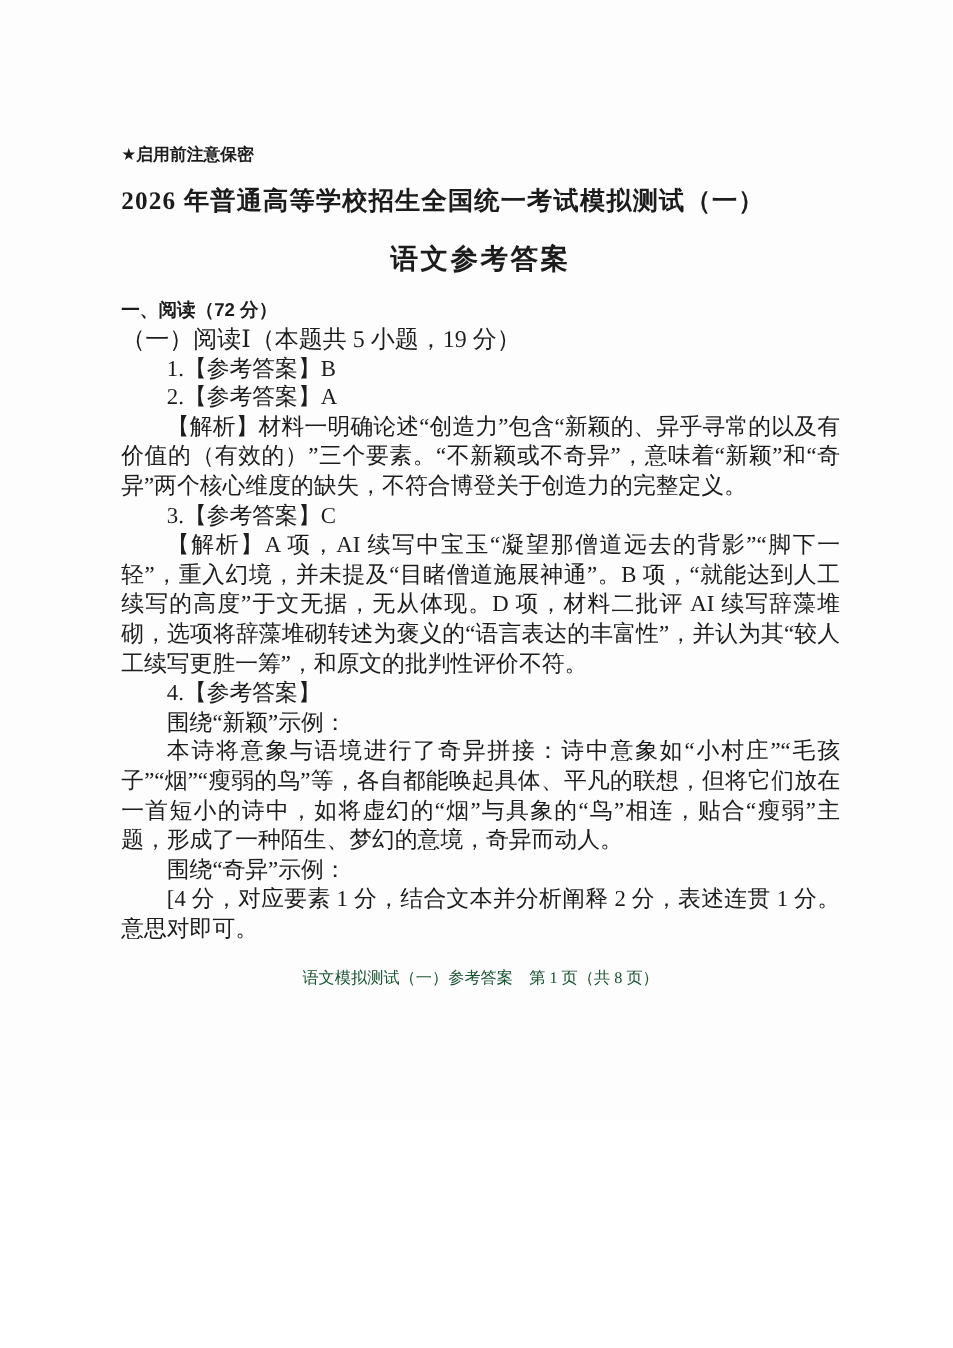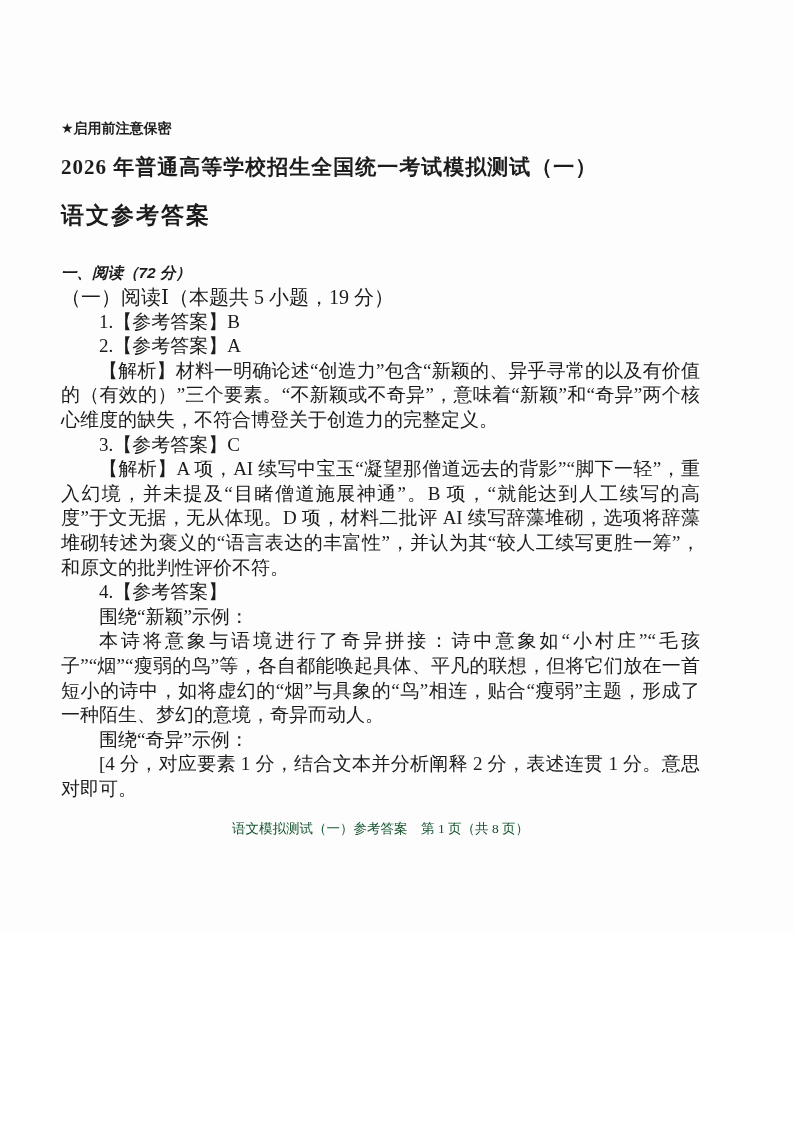--- a/index.html
+++ b/index.html
@@ -7,54 +7,54 @@
     padding: 0;
     background: #ffffff;
   }
   .page {
     position: relative;
     width: 794px;
     height: 933px;
     margin: 0 auto;
     background: #fdfdfd;
     box-sizing: border-box;
-    padding: 119px 94px 0 61px;
+    padding: 119px 94px 0 101px;
     color: #1c1c1c;
     overflow: hidden;
   }
   .notice {
     font-family: "Liberation Sans", "DejaVu Sans", sans-serif;
     font-weight: bold;
     font-size: 14px;
     line-height: 19px;
     text-align: left;
   }
   .exam-title {
     margin: 14px 0 0 0;
     font-family: "Liberation Serif", "DejaVu Serif", serif;
     font-weight: 600;
     font-size: 21px;
     line-height: 30px;
     text-align: left;
     letter-spacing: 1px;
   }
   .answer-title {
-    margin: 16px 0 28px 0;
+    margin: 16px 0 14px 0;
     font-family: "Liberation Sans", "DejaVu Sans", sans-serif;
     font-weight: bold;
     font-size: 23px;
     line-height: 34px;
+    text-align: center;
     letter-spacing: 2px;
   }
   .part-heading {
     font-family: "Liberation Sans", "DejaVu Sans", sans-serif;
     font-weight: bold;
     font-size: 15.5px;
     line-height: 25px;
-    font-style: italic;
   }
   .sub-heading {
     font-family: "Liberation Serif", "DejaVu Serif", serif;
     font-size: 20px;
     line-height: 24.6px;
   }
   .para {
     margin: 0;
     font-family: "Liberation Serif", "DejaVu Serif", serif;
     font-size: 19px;

